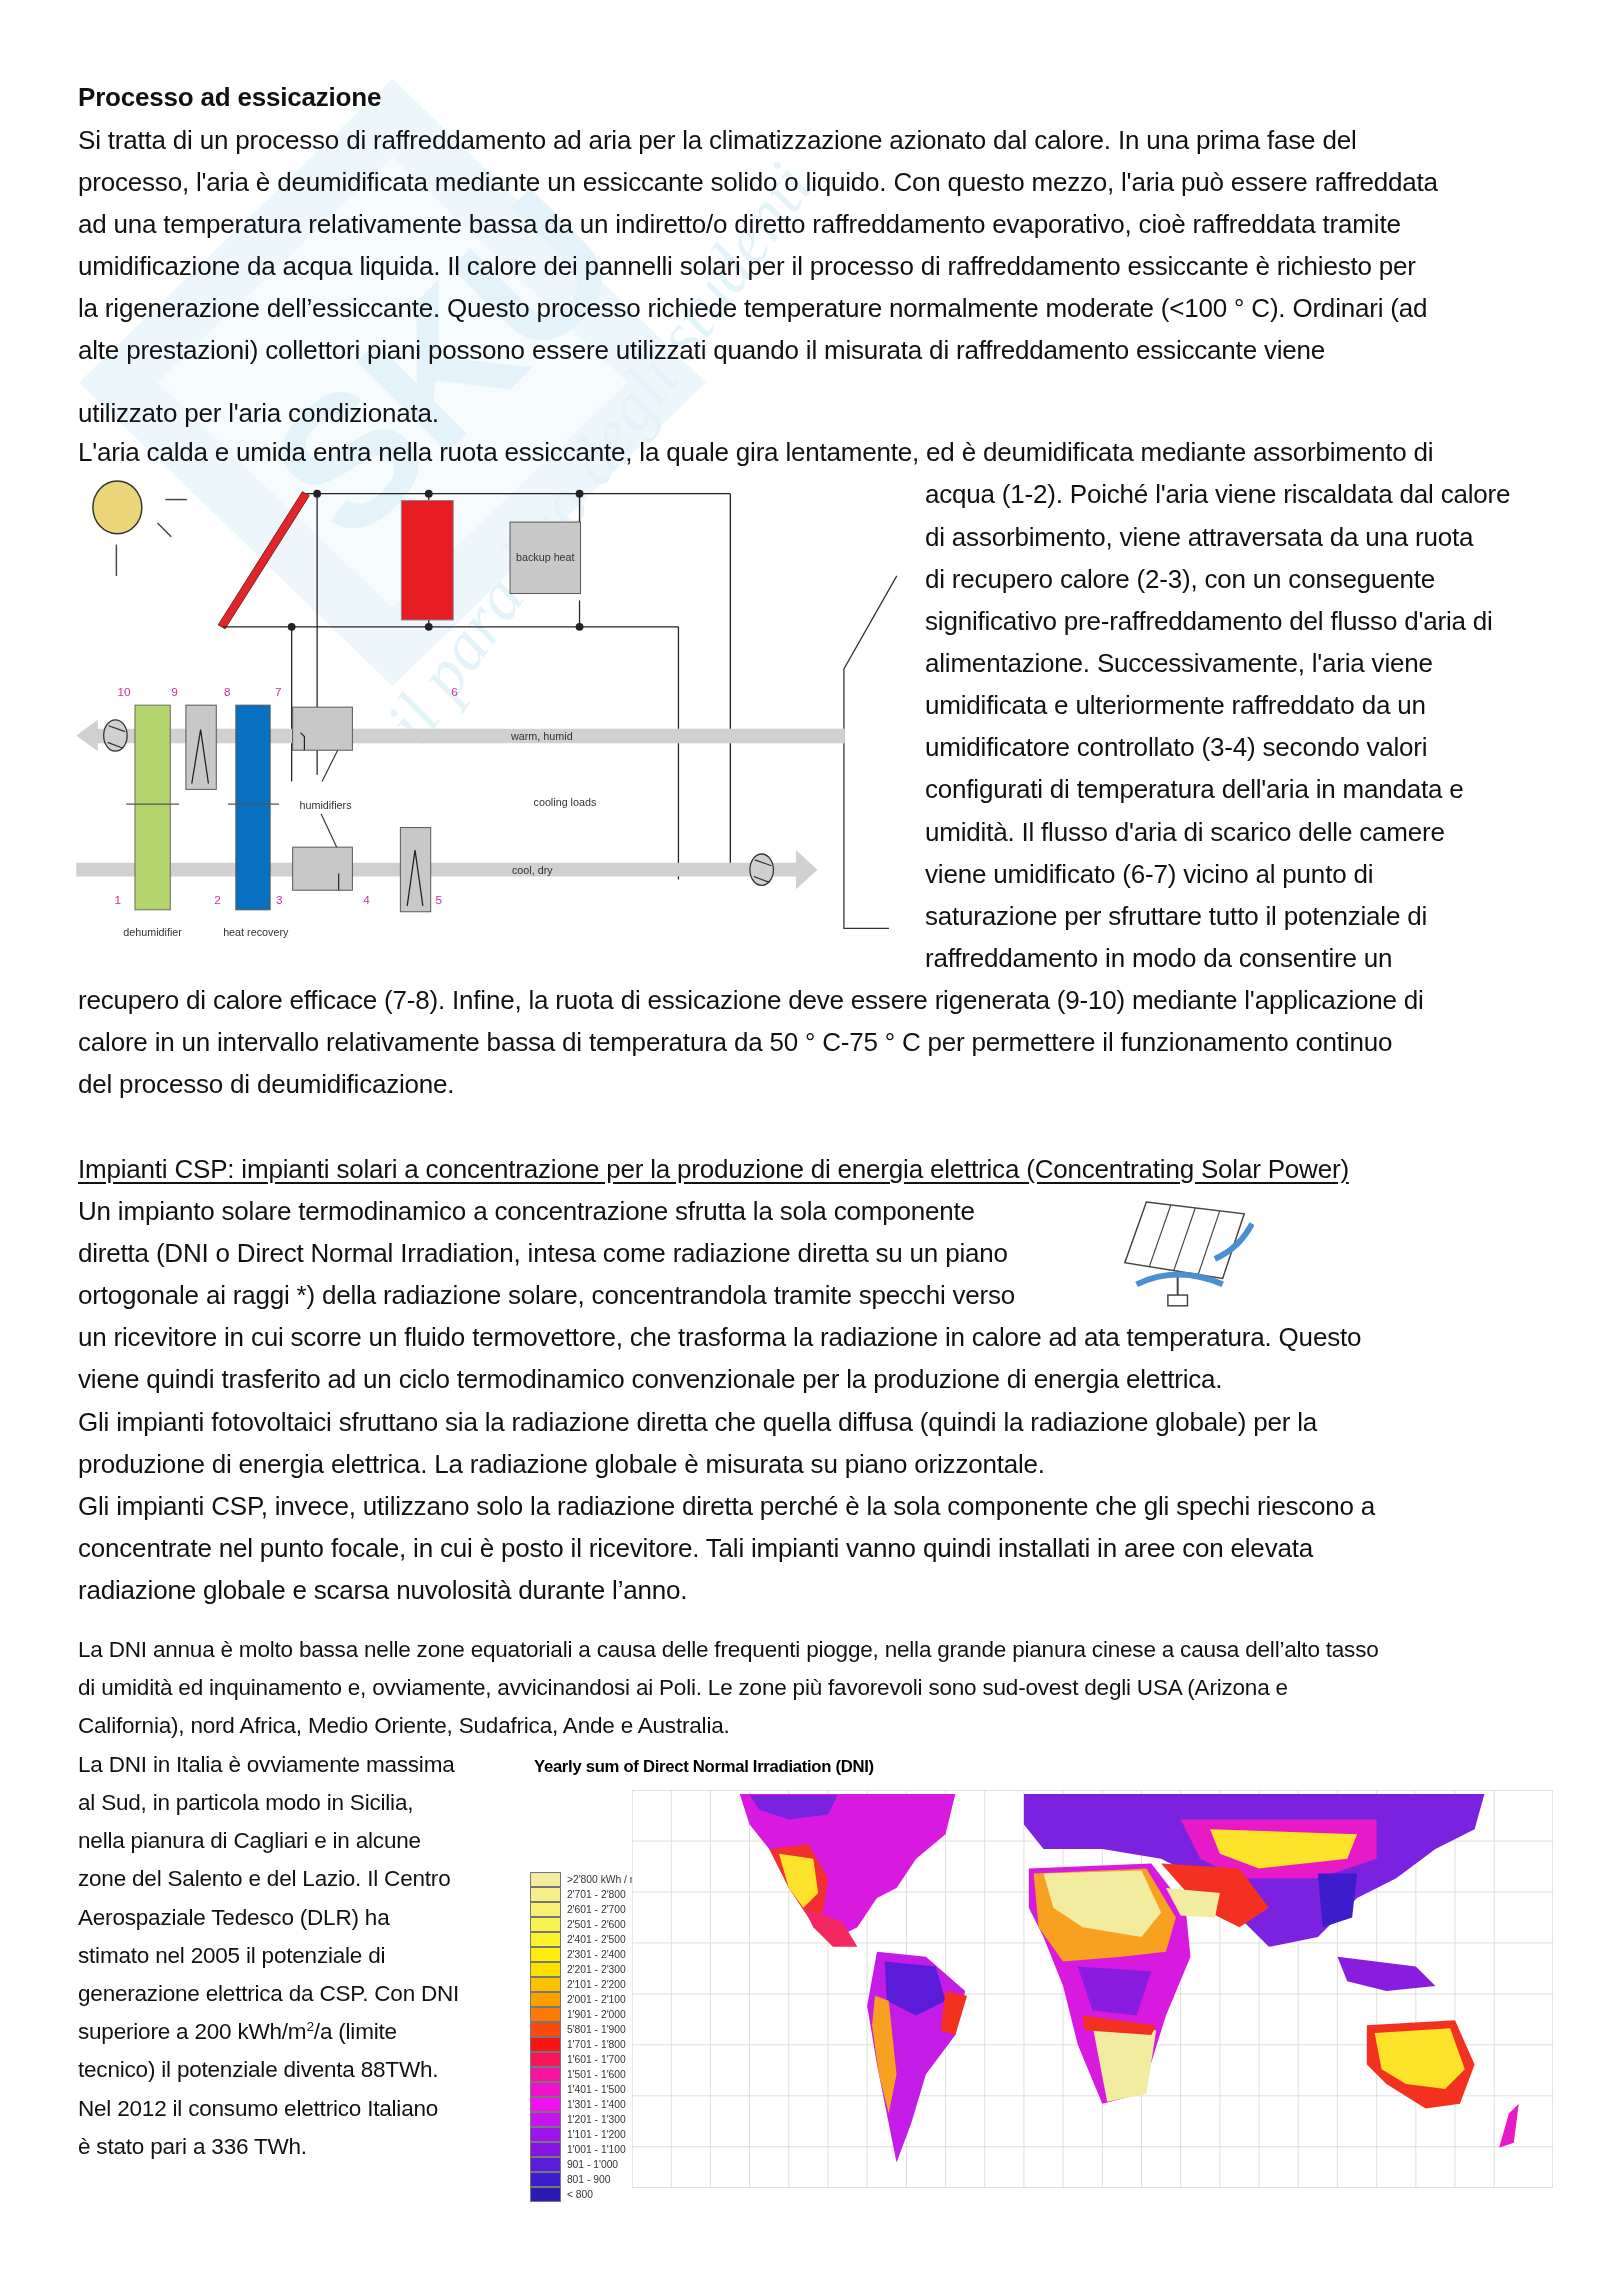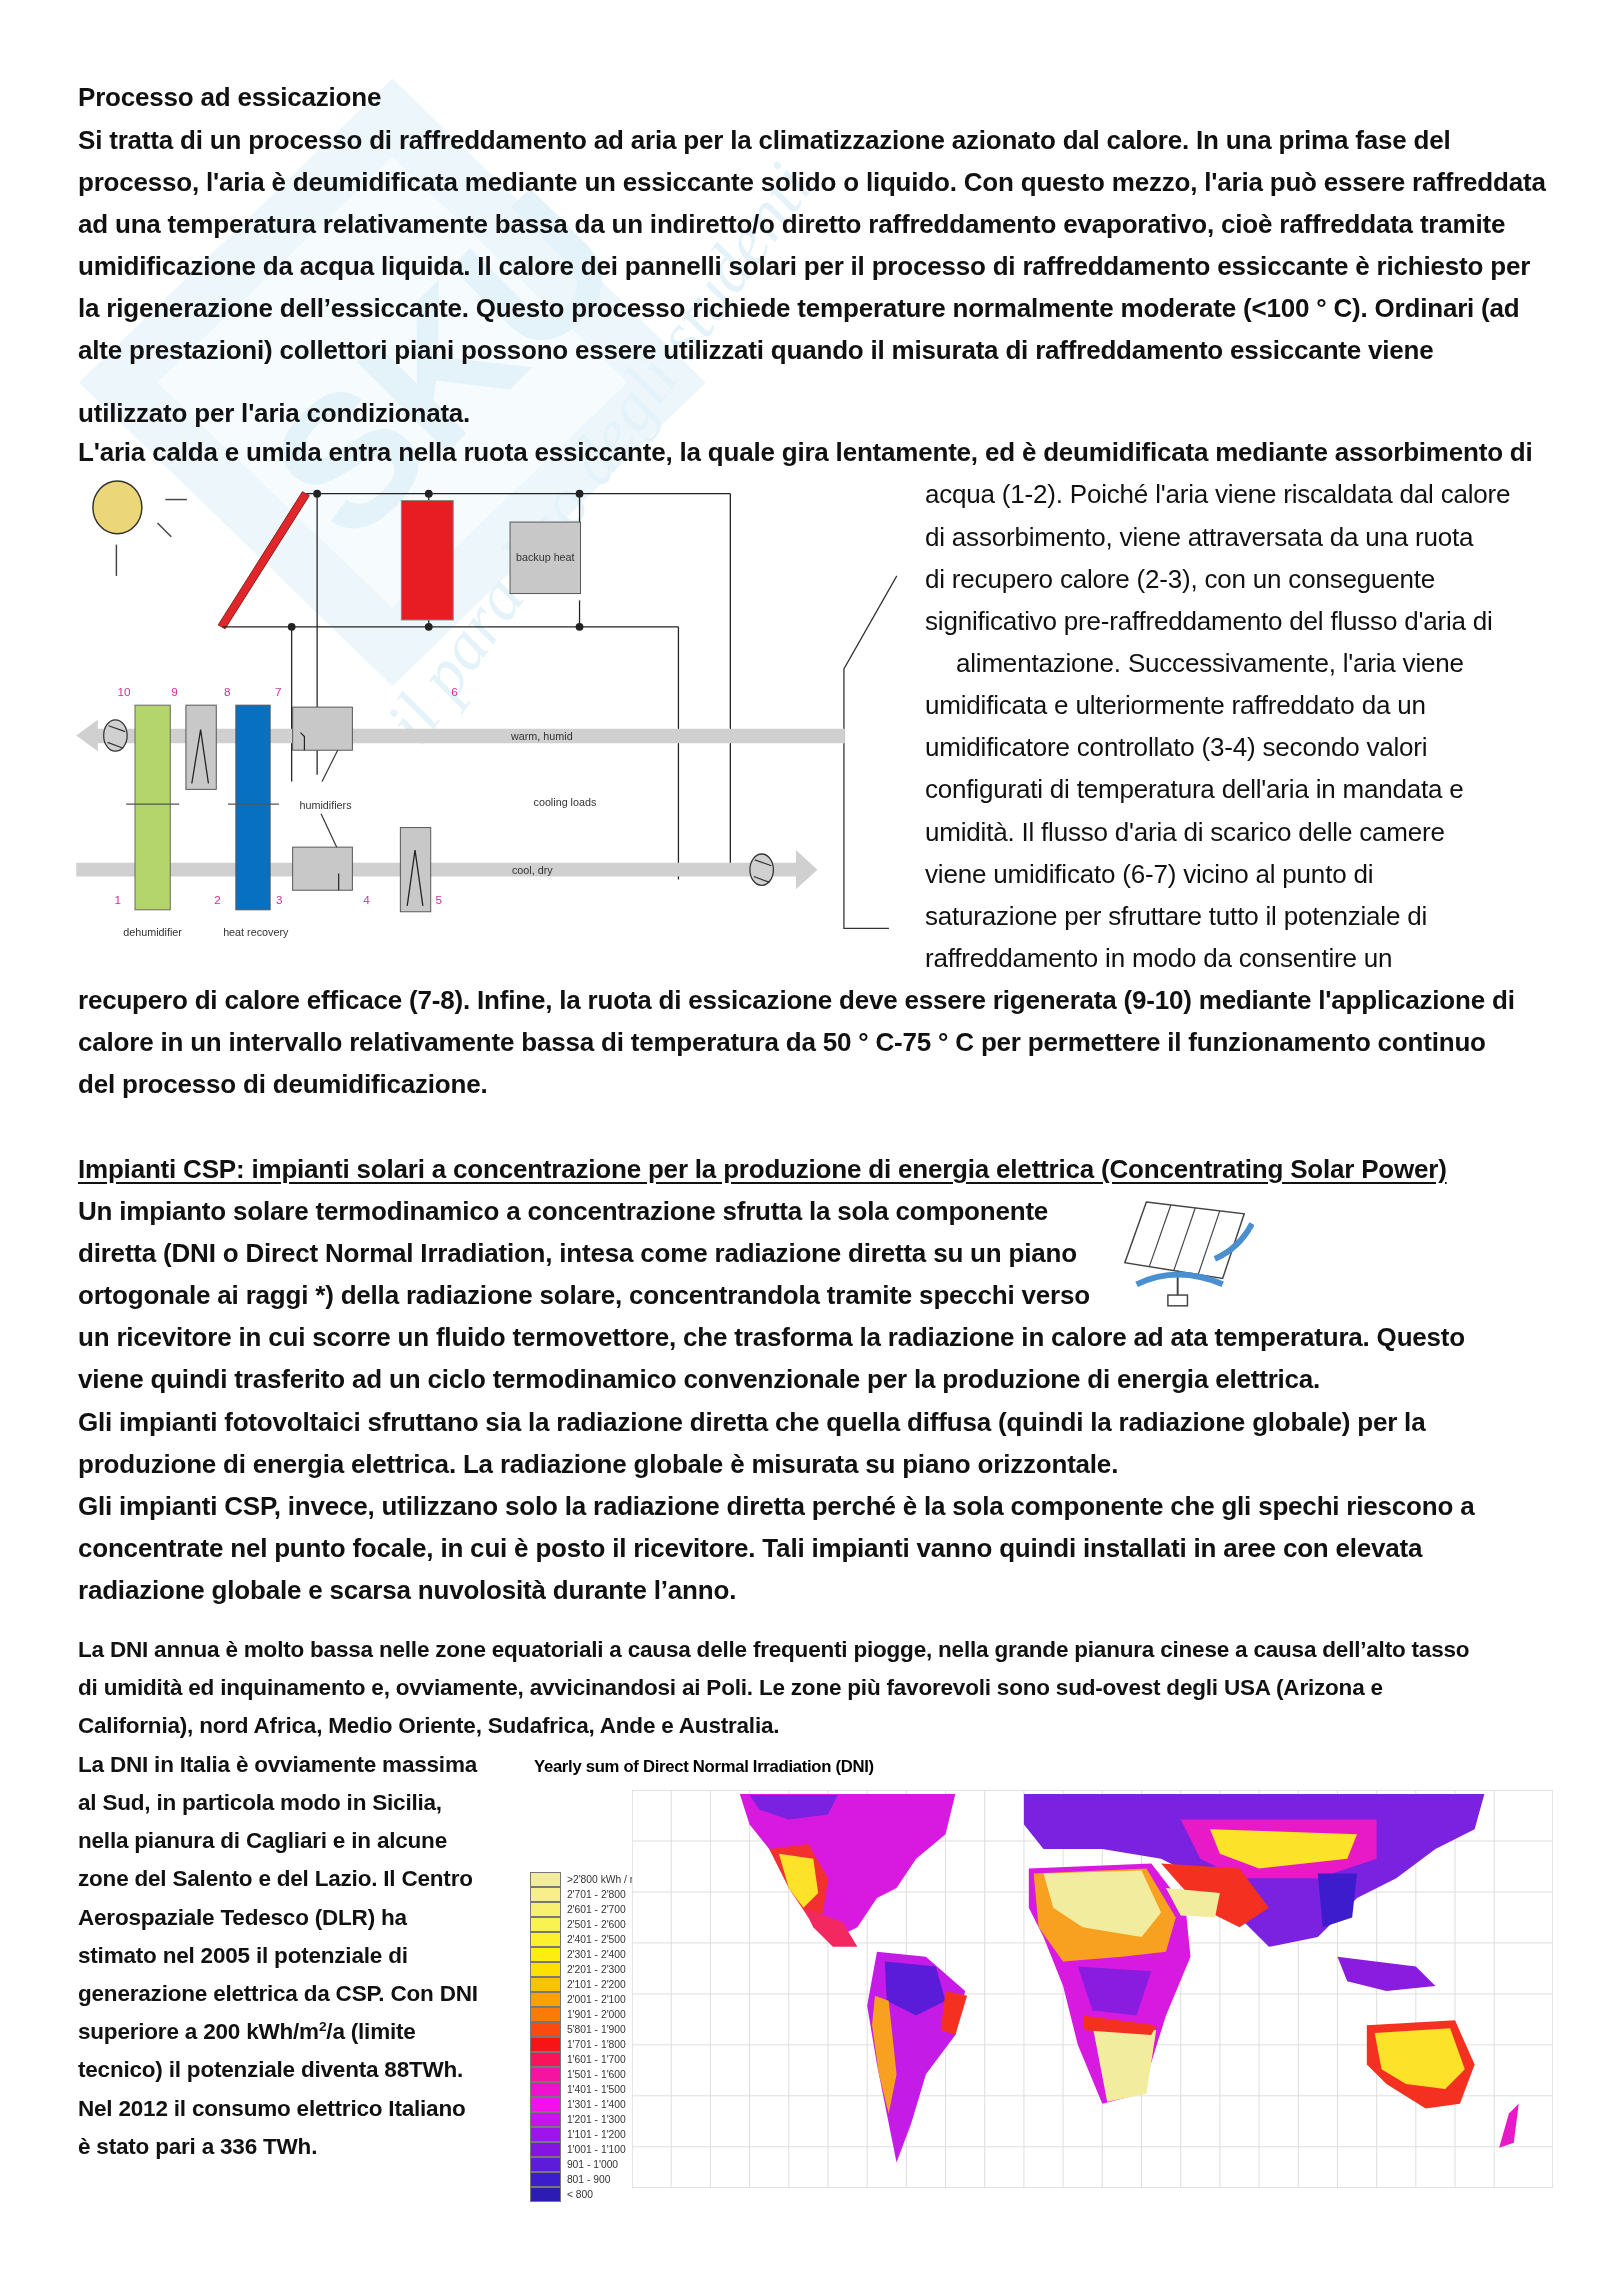--- a/index.html
+++ b/index.html
@@ -1,20 +1,20 @@
 <!DOCTYPE html>
 <html><head>
 <meta charset="utf-8">
 <style>
   html, body { margin:0; padding:0; background:#ffffff; }
   body { width:1620px; height:2293px; position:relative; overflow:hidden;
          font-family:"Liberation Sans", sans-serif; color:#111; }
   .page { position:absolute; left:0; top:0; width:1620px; height:2293px; }
   .watermark { position:absolute; left:19.6px; top:59px; width:882px; height:882px; pointer-events:none; opacity:0.28; }
-  .t { position:absolute; left:78px; font-size:26px; line-height:42px; white-space:nowrap; letter-spacing:-0.2px;font-weight:bold; }
+  .t { position:absolute; left:78px; font-size:26px; line-height:42px; white-space:nowrap; letter-spacing:-0.2px; }
   .b { font-weight:bold; }
   .u { text-decoration:underline; text-underline-offset:3.9px; }
   .col { position:absolute; font-size:26px; line-height:42px; white-space:nowrap; letter-spacing:-0.2px; }
   .small { font-size:22.5px; line-height:38px; }
   .diagram { position:absolute; left:76px; top:478px; width:823px; height:470px; }
   .tracker { position:absolute; left:1117px; top:1194px; width:137px; height:116px; }
   .tracker-note { position:absolute; left:1281px; top:1198px; font-size:18.6px; line-height:23.5px; color:#222; white-space:nowrap; }
   .tracker-note .tk { color:#1a1aa6; font-weight:bold; font-style:italic; }
   .map-title { position:absolute; left:534px; top:1757px; font-size:16.7px; font-weight:bold; color:#000000; white-space:nowrap; letter-spacing:-0.3px; }
   .legend { position:absolute; left:530px; top:1872px; }
@@ -46,21 +46,21 @@
     <div class="t" style="top:329px">alte prestazioni) collettori piani possono essere utilizzati quando il misurata di raffreddamento essiccante viene</div>
     <div class="t" style="top:392px">utilizzato per l'aria condizionata.</div>
   </div>
 
   <div>
     <div class="t" style="top:431px">L'aria calda e umida entra nella ruota essiccante, la quale gira lentamente, ed è deumidificata mediante assorbimento di</div>
     <div class="col" style="left:925px; top:473px">acqua (1-2). Poiché l'aria viene riscaldata dal calore</div>
     <div class="col" style="left:925px; top:516px">di assorbimento, viene attraversata da una ruota</div>
     <div class="col" style="left:925px; top:558px">di recupero calore (2-3), con un conseguente</div>
     <div class="col" style="left:925px; top:600px">significativo pre-raffreddamento del flusso d'aria di</div>
-    <div class="col" style="left:956px; top:642px">alimentazione. Successivamente, l'aria viene</div>
+    <div class="col" style="left:925px; top:642px">alimentazione. Successivamente, l'aria viene</div>
     <div class="col" style="left:925px; top:684px">umidificata e ulteriormente raffreddato da un</div>
     <div class="col" style="left:925px; top:726px">umidificatore controllato (3-4) secondo valori</div>
     <div class="col" style="left:925px; top:768px">configurati di temperatura dell'aria in mandata e</div>
     <div class="col" style="left:925px; top:811px">umidità. Il flusso d'aria di scarico delle camere</div>
     <div class="col" style="left:925px; top:853px">viene umidificato (6-7) vicino al punto di</div>
     <div class="col" style="left:925px; top:895px">saturazione per  sfruttare tutto il potenziale di</div>
     <div class="col" style="left:925px; top:937px">raffreddamento in modo da consentire un</div>
     <div class="t" style="top:979px">recupero di calore efficace (7-8). Infine, la ruota di essicazione deve essere rigenerata (9-10) mediante l'applicazione di</div>
     <div class="t" style="top:1021px">calore in un intervallo relativamente bassa di temperatura da 50 ° C-75 ° C per permettere il funzionamento continuo</div>
     <div class="t" style="top:1063px">del processo di deumidificazione.</div>

